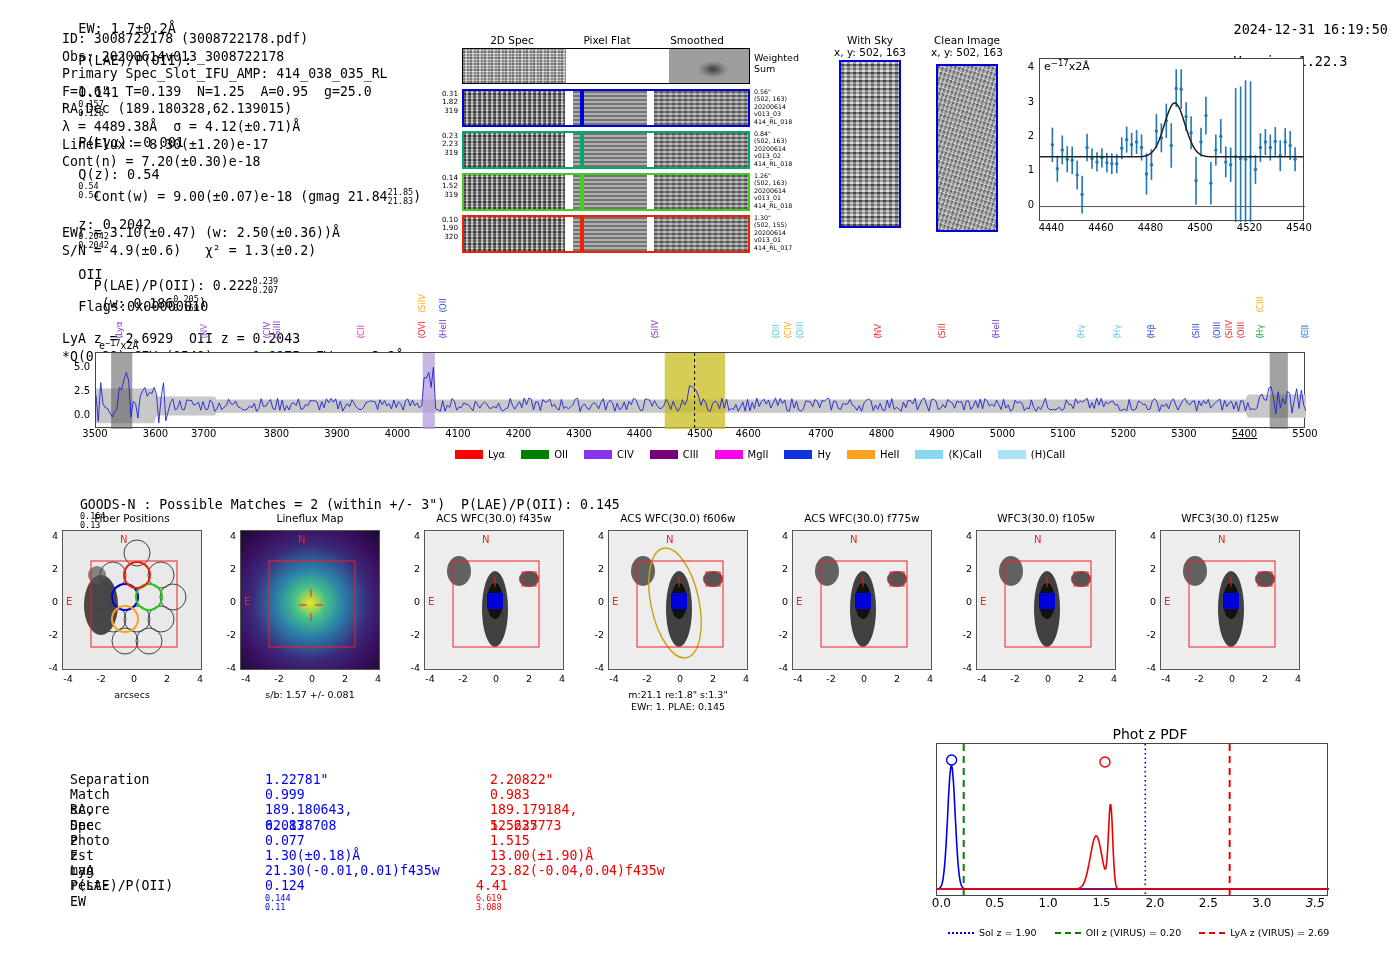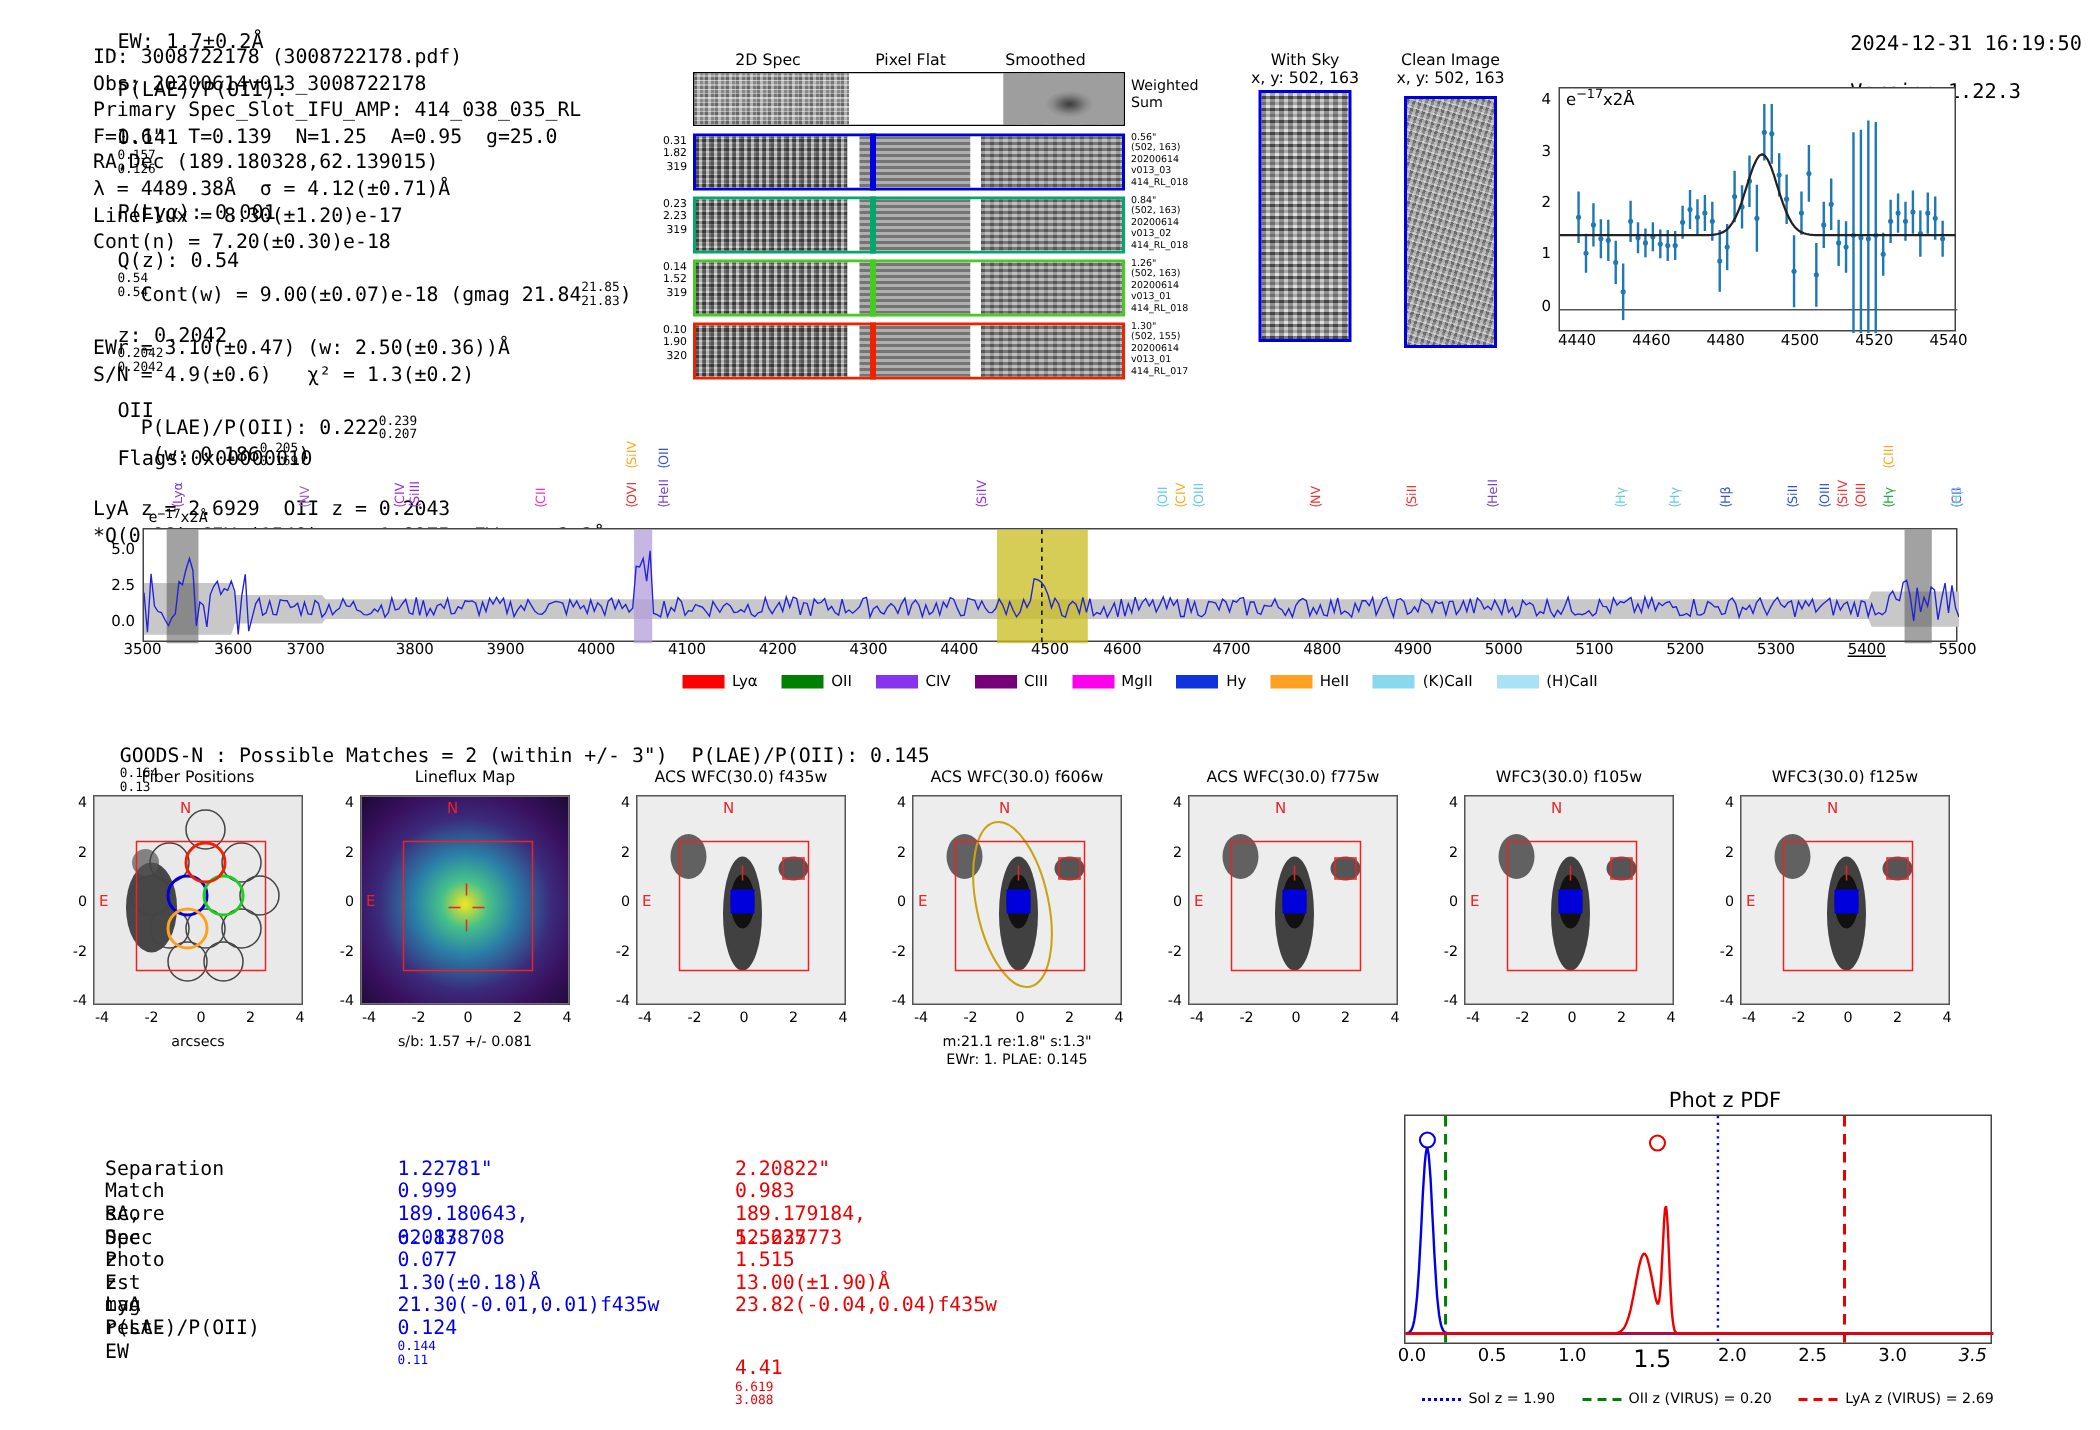--- a/index.html
+++ b/index.html
@@ -735,21 +735,21 @@
       <span class="col-r" style="position: absolute; left: 420px;">13.00(±1.90)Å</span>
     </div>
     <div style="position: relative; height: 15.2px;">
       <span style="position: absolute; left: 0px;">mag</span>
       <span class="col-b" style="position: absolute; left: 195px;">21.30(-0.01,0.01)f435w</span>
       <span class="col-r" style="position: absolute; left: 420px;">23.82(-0.04,0.04)f435w</span>
     </div>
     <div style="position: relative; height: 15.2px;">
       <span style="position: absolute; left: 0px;">P(LAE)/P(OII)</span>
       <span class="col-b" style="position: absolute; left: 195px;"><span>0.124</span><span class="supsub">0.144<br>0.11</span></span>
-      <span class="col-r" style="position: absolute; left: 420px; margin-top: 27px;"><span>4.41</span><span class="supsub">6.619<br>3.088</span></span>
+      <span class="col-r" style="position: absolute; left: 406px;"><span>4.41</span><span class="supsub">6.619<br>3.088</span></span>
     </div>
   </div>
 
 <div class="abs" style="left:1030px;top:726px;width:240px;text-align:center;font-size:14px;">Phot z PDF</div>
 <div class="abs axbox" id="pzbox" style="left:936px;top:743px;width:392px;height:153px;">
     <svg width="392" height="153" style="position:absolute;left:0;top:0;">
       <line x1="208.283378746594" y1="0" x2="208.283378746594" y2="153" stroke="#0000ee" stroke-width="1.6" stroke-dasharray="1.5,3"></line>
       <line x1="26.70299727520436" y1="0" x2="26.70299727520436" y2="153" stroke="#008000" stroke-width="2" stroke-dasharray="7,5"></line>
       <line x1="292.66485013623975" y1="0" x2="292.66485013623975" y2="153" stroke="#ee0000" stroke-width="2" stroke-dasharray="7,5"></line>
       <path d="M0.0 144.9 L0.6 144.9 L1.3 144.7 L1.9 144.5 L2.6 144.2 L3.2 143.6 L3.8 142.7 L4.5 141.4 L5.1 139.4 L5.8 136.5 L6.4 132.5 L7.0 127.3 L7.7 120.5 L8.3 112.2 L9.0 102.2 L9.6 90.9 L10.3 78.5 L10.9 65.7 L11.5 53.1 L12.2 41.7 L12.8 32.2 L13.5 25.3 L14.1 21.8 L14.7 21.8 L15.4 25.3 L16.0 32.2 L16.7 41.7 L17.3 53.1 L17.9 65.7 L18.6 78.5 L19.2 90.9 L19.9 102.2 L20.5 112.2 L21.1 120.5 L21.8 127.3 L22.4 132.5 L23.1 136.5 L23.7 139.4 L24.4 141.4 L25.0 142.7 L25.6 143.6 L26.3 144.2 L26.9 144.5 L27.6 144.7 L28.2 144.9 L28.8 144.9 L29.5 145.0 L30.1 145.0 L30.8 145.0 L31.4 145.0 L32.0 145.0 L32.7 145.0 L33.3 145.0 L34.0 145.0 L34.6 145.0 L35.2 145.0 L35.9 145.0 L36.5 145.0 L37.2 145.0 L37.8 145.0 L38.5 145.0 L39.1 145.0 L39.7 145.0 L40.4 145.0 L41.0 145.0 L41.7 145.0 L42.3 145.0 L42.9 145.0 L43.6 145.0 L44.2 145.0 L44.9 145.0 L45.5 145.0 L46.1 145.0 L46.8 145.0 L47.4 145.0 L48.1 145.0 L48.7 145.0 L49.3 145.0 L50.0 145.0 L50.6 145.0 L51.3 145.0 L51.9 145.0 L52.6 145.0 L53.2 145.0 L53.8 145.0 L54.5 145.0 L55.1 145.0 L55.8 145.0 L56.4 145.0 L57.0 145.0 L57.7 145.0 L58.3 145.0 L59.0 145.0 L59.6 145.0 L60.2 145.0 L60.9 145.0 L61.5 145.0 L62.2 145.0 L62.8 145.0 L63.4 145.0 L64.1 145.0 L64.7 145.0 L65.4 145.0 L66.0 145.0 L66.7 145.0 L67.3 145.0 L67.9 145.0 L68.6 145.0 L69.2 145.0 L69.9 145.0 L70.5 145.0 L71.1 145.0 L71.8 145.0 L72.4 145.0 L73.1 145.0 L73.7 145.0 L74.3 145.0 L75.0 145.0 L75.6 145.0 L76.3 145.0 L76.9 145.0 L77.5 145.0 L78.2 145.0 L78.8 145.0 L79.5 145.0 L80.1 145.0 L80.7 145.0 L81.4 145.0 L82.0 145.0 L82.7 145.0 L83.3 145.0 L84.0 145.0 L84.6 145.0 L85.2 145.0 L85.9 145.0 L86.5 145.0 L87.2 145.0 L87.8 145.0 L88.4 145.0 L89.1 145.0 L89.7 145.0 L90.4 145.0 L91.0 145.0 L91.6 145.0 L92.3 145.0 L92.9 145.0 L93.6 145.0 L94.2 145.0 L94.8 145.0 L95.5 145.0 L96.1 145.0 L96.8 145.0 L97.4 145.0 L98.1 145.0 L98.7 145.0 L99.3 145.0 L100.0 145.0 L100.6 145.0 L101.3 145.0 L101.9 145.0 L102.5 145.0 L103.2 145.0 L103.8 145.0 L104.5 145.0 L105.1 145.0 L105.7 145.0 L106.4 145.0 L107.0 145.0 L107.7 145.0 L108.3 145.0 L108.9 145.0 L109.6 145.0 L110.2 145.0 L110.9 145.0 L111.5 145.0 L112.2 145.0 L112.8 145.0 L113.4 145.0 L114.1 145.0 L114.7 145.0 L115.4 145.0 L116.0 145.0 L116.6 145.0 L117.3 145.0 L117.9 145.0 L118.6 145.0 L119.2 145.0 L119.8 145.0 L120.5 145.0 L121.1 145.0 L121.8 145.0 L122.4 145.0 L123.0 145.0 L123.7 145.0 L124.3 145.0 L125.0 145.0 L125.6 145.0 L126.3 145.0 L126.9 145.0 L127.5 145.0 L128.2 145.0 L128.8 145.0 L129.5 145.0 L130.1 145.0 L130.7 145.0 L131.4 145.0 L132.0 145.0 L132.7 145.0 L133.3 145.0 L133.9 145.0 L134.6 145.0 L135.2 145.0 L135.9 145.0 L136.5 145.0 L137.1 145.0 L137.8 145.0 L138.4 145.0 L139.1 145.0 L139.7 145.0 L140.4 145.0 L141.0 145.0 L141.6 145.0 L142.3 145.0 L142.9 145.0 L143.6 145.0 L144.2 145.0 L144.8 145.0 L145.5 145.0 L146.1 145.0 L146.8 145.0 L147.4 145.0 L148.0 145.0 L148.7 145.0 L149.3 145.0 L150.0 145.0 L150.6 145.0 L151.2 145.0 L151.9 145.0 L152.5 145.0 L153.2 145.0 L153.8 145.0 L154.5 145.0 L155.1 145.0 L155.7 145.0 L156.4 145.0 L157.0 145.0 L157.7 145.0 L158.3 145.0 L158.9 145.0 L159.6 145.0 L160.2 145.0 L160.9 145.0 L161.5 145.0 L162.1 145.0 L162.8 145.0 L163.4 145.0 L164.1 145.0 L164.7 145.0 L165.3 145.0 L166.0 145.0 L166.6 145.0 L167.3 145.0 L167.9 145.0 L168.5 145.0 L169.2 145.0 L169.8 145.0 L170.5 145.0 L171.1 145.0 L171.8 145.0 L172.4 145.0 L173.0 145.0 L173.7 145.0 L174.3 145.0 L175.0 145.0 L175.6 145.0 L176.2 145.0 L176.9 145.0 L177.5 145.0 L178.2 145.0 L178.8 145.0 L179.4 145.0 L180.1 145.0 L180.7 145.0 L181.4 145.0 L182.0 145.0 L182.6 145.0 L183.3 145.0 L183.9 145.0 L184.6 145.0 L185.2 145.0 L185.9 145.0 L186.5 145.0 L187.1 145.0 L187.8 145.0 L188.4 145.0 L189.1 145.0 L189.7 145.0 L190.3 145.0 L191.0 145.0 L191.6 145.0 L192.3 145.0 L192.9 145.0 L193.5 145.0 L194.2 145.0 L194.8 145.0 L195.5 145.0 L196.1 145.0 L196.7 145.0 L197.4 145.0 L198.0 145.0 L198.7 145.0 L199.3 145.0 L200.0 145.0 L200.6 145.0 L201.2 145.0 L201.9 145.0 L202.5 145.0 L203.2 145.0 L203.8 145.0 L204.4 145.0 L205.1 145.0 L205.7 145.0 L206.4 145.0 L207.0 145.0 L207.6 145.0 L208.3 145.0 L208.9 145.0 L209.6 145.0 L210.2 145.0 L210.8 145.0 L211.5 145.0 L212.1 145.0 L212.8 145.0 L213.4 145.0 L214.1 145.0 L214.7 145.0 L215.3 145.0 L216.0 145.0 L216.6 145.0 L217.3 145.0 L217.9 145.0 L218.5 145.0 L219.2 145.0 L219.8 145.0 L220.5 145.0 L221.1 145.0 L221.7 145.0 L222.4 145.0 L223.0 145.0 L223.7 145.0 L224.3 145.0 L224.9 145.0 L225.6 145.0 L226.2 145.0 L226.9 145.0 L227.5 145.0 L228.2 145.0 L228.8 145.0 L229.4 145.0 L230.1 145.0 L230.7 145.0 L231.4 145.0 L232.0 145.0 L232.6 145.0 L233.3 145.0 L233.9 145.0 L234.6 145.0 L235.2 145.0 L235.8 145.0 L236.5 145.0 L237.1 145.0 L237.8 145.0 L238.4 145.0 L239.0 145.0 L239.7 145.0 L240.3 145.0 L241.0 145.0 L241.6 145.0 L242.2 145.0 L242.9 145.0 L243.5 145.0 L244.2 145.0 L244.8 145.0 L245.5 145.0 L246.1 145.0 L246.7 145.0 L247.4 145.0 L248.0 145.0 L248.7 145.0 L249.3 145.0 L249.9 145.0 L250.6 145.0 L251.2 145.0 L251.9 145.0 L252.5 145.0 L253.1 145.0 L253.8 145.0 L254.4 145.0 L255.1 145.0 L255.7 145.0 L256.3 145.0 L257.0 145.0 L257.6 145.0 L258.3 145.0 L258.9 145.0 L259.6 145.0 L260.2 145.0 L260.8 145.0 L261.5 145.0 L262.1 145.0 L262.8 145.0 L263.4 145.0 L264.0 145.0 L264.7 145.0 L265.3 145.0 L266.0 145.0 L266.6 145.0 L267.2 145.0 L267.9 145.0 L268.5 145.0 L269.2 145.0 L269.8 145.0 L270.4 145.0 L271.1 145.0 L271.7 145.0 L272.4 145.0 L273.0 145.0 L273.7 145.0 L274.3 145.0 L274.9 145.0 L275.6 145.0 L276.2 145.0 L276.9 145.0 L277.5 145.0 L278.1 145.0 L278.8 145.0 L279.4 145.0 L280.1 145.0 L280.7 145.0 L281.3 145.0 L282.0 145.0 L282.6 145.0 L283.3 145.0 L283.9 145.0 L284.5 145.0 L285.2 145.0 L285.8 145.0 L286.5 145.0 L287.1 145.0 L287.8 145.0 L288.4 145.0 L289.0 145.0 L289.7 145.0 L290.3 145.0 L291.0 145.0 L291.6 145.0 L292.2 145.0 L292.9 145.0 L293.5 145.0 L294.2 145.0 L294.8 145.0 L295.4 145.0 L296.1 145.0 L296.7 145.0 L297.4 145.0 L298.0 145.0 L298.6 145.0 L299.3 145.0 L299.9 145.0 L300.6 145.0 L301.2 145.0 L301.9 145.0 L302.5 145.0 L303.1 145.0 L303.8 145.0 L304.4 145.0 L305.1 145.0 L305.7 145.0 L306.3 145.0 L307.0 145.0 L307.6 145.0 L308.3 145.0 L308.9 145.0 L309.5 145.0 L310.2 145.0 L310.8 145.0 L311.5 145.0 L312.1 145.0 L312.7 145.0 L313.4 145.0 L314.0 145.0 L314.7 145.0 L315.3 145.0 L315.9 145.0 L316.6 145.0 L317.2 145.0 L317.9 145.0 L318.5 145.0 L319.2 145.0 L319.8 145.0 L320.4 145.0 L321.1 145.0 L321.7 145.0 L322.4 145.0 L323.0 145.0 L323.6 145.0 L324.3 145.0 L324.9 145.0 L325.6 145.0 L326.2 145.0 L326.8 145.0 L327.5 145.0 L328.1 145.0 L328.8 145.0 L329.4 145.0 L330.0 145.0 L330.7 145.0 L331.3 145.0 L332.0 145.0 L332.6 145.0 L333.3 145.0 L333.9 145.0 L334.5 145.0 L335.2 145.0 L335.8 145.0 L336.5 145.0 L337.1 145.0 L337.7 145.0 L338.4 145.0 L339.0 145.0 L339.7 145.0 L340.3 145.0 L340.9 145.0 L341.6 145.0 L342.2 145.0 L342.9 145.0 L343.5 145.0 L344.1 145.0 L344.8 145.0 L345.4 145.0 L346.1 145.0 L346.7 145.0 L347.4 145.0 L348.0 145.0 L348.6 145.0 L349.3 145.0 L349.9 145.0 L350.6 145.0 L351.2 145.0 L351.8 145.0 L352.5 145.0 L353.1 145.0 L353.8 145.0 L354.4 145.0 L355.0 145.0 L355.7 145.0 L356.3 145.0 L357.0 145.0 L357.6 145.0 L358.2 145.0 L358.9 145.0 L359.5 145.0 L360.2 145.0 L360.8 145.0 L361.5 145.0 L362.1 145.0 L362.7 145.0 L363.4 145.0 L364.0 145.0 L364.7 145.0 L365.3 145.0 L365.9 145.0 L366.6 145.0 L367.2 145.0 L367.9 145.0 L368.5 145.0 L369.1 145.0 L369.8 145.0 L370.4 145.0 L371.1 145.0 L371.7 145.0 L372.3 145.0 L373.0 145.0 L373.6 145.0 L374.3 145.0 L374.9 145.0 L375.6 145.0 L376.2 145.0 L376.8 145.0 L377.5 145.0 L378.1 145.0 L378.8 145.0 L379.4 145.0 L380.0 145.0 L380.7 145.0 L381.3 145.0 L382.0 145.0 L382.6 145.0 L383.2 145.0 L383.9 145.0 L384.5 145.0 L385.2 145.0 L385.8 145.0 L386.4 145.0 L387.1 145.0 L387.7 145.0 L388.4 145.0 L389.0 145.0 L389.7 145.0 L390.3 145.0 L390.9 145.0 L391.6 145.0 " fill="none" stroke="#0000ee" stroke-width="1.6"></path>
@@ -757,19 +757,19 @@
       <circle cx="14.63324250681199" cy="16" r="5" fill="none" stroke="#0000ee" stroke-width="1.4"></circle>
       <path d="M0.0 145.0 L0.6 145.0 L1.3 145.0 L1.9 145.0 L2.6 145.0 L3.2 145.0 L3.8 145.0 L4.5 145.0 L5.1 145.0 L5.8 145.0 L6.4 145.0 L7.0 145.0 L7.7 145.0 L8.3 145.0 L9.0 145.0 L9.6 145.0 L10.3 145.0 L10.9 145.0 L11.5 145.0 L12.2 145.0 L12.8 145.0 L13.5 145.0 L14.1 145.0 L14.7 145.0 L15.4 145.0 L16.0 145.0 L16.7 145.0 L17.3 145.0 L17.9 145.0 L18.6 145.0 L19.2 145.0 L19.9 145.0 L20.5 145.0 L21.1 145.0 L21.8 145.0 L22.4 145.0 L23.1 145.0 L23.7 145.0 L24.4 145.0 L25.0 145.0 L25.6 145.0 L26.3 145.0 L26.9 145.0 L27.6 145.0 L28.2 145.0 L28.8 145.0 L29.5 145.0 L30.1 145.0 L30.8 145.0 L31.4 145.0 L32.0 145.0 L32.7 145.0 L33.3 145.0 L34.0 145.0 L34.6 145.0 L35.2 145.0 L35.9 145.0 L36.5 145.0 L37.2 145.0 L37.8 145.0 L38.5 145.0 L39.1 145.0 L39.7 145.0 L40.4 145.0 L41.0 145.0 L41.7 145.0 L42.3 145.0 L42.9 145.0 L43.6 145.0 L44.2 145.0 L44.9 145.0 L45.5 145.0 L46.1 145.0 L46.8 145.0 L47.4 145.0 L48.1 145.0 L48.7 145.0 L49.3 145.0 L50.0 145.0 L50.6 145.0 L51.3 145.0 L51.9 145.0 L52.6 145.0 L53.2 145.0 L53.8 145.0 L54.5 145.0 L55.1 145.0 L55.8 145.0 L56.4 145.0 L57.0 145.0 L57.7 145.0 L58.3 145.0 L59.0 145.0 L59.6 145.0 L60.2 145.0 L60.9 145.0 L61.5 145.0 L62.2 145.0 L62.8 145.0 L63.4 145.0 L64.1 145.0 L64.7 145.0 L65.4 145.0 L66.0 145.0 L66.7 145.0 L67.3 145.0 L67.9 145.0 L68.6 145.0 L69.2 145.0 L69.9 145.0 L70.5 145.0 L71.1 145.0 L71.8 145.0 L72.4 145.0 L73.1 145.0 L73.7 145.0 L74.3 145.0 L75.0 145.0 L75.6 145.0 L76.3 145.0 L76.9 145.0 L77.5 145.0 L78.2 145.0 L78.8 145.0 L79.5 145.0 L80.1 145.0 L80.7 145.0 L81.4 145.0 L82.0 145.0 L82.7 145.0 L83.3 145.0 L84.0 145.0 L84.6 145.0 L85.2 145.0 L85.9 145.0 L86.5 145.0 L87.2 145.0 L87.8 145.0 L88.4 145.0 L89.1 145.0 L89.7 145.0 L90.4 145.0 L91.0 145.0 L91.6 145.0 L92.3 145.0 L92.9 145.0 L93.6 145.0 L94.2 145.0 L94.8 145.0 L95.5 145.0 L96.1 145.0 L96.8 145.0 L97.4 145.0 L98.1 145.0 L98.7 145.0 L99.3 145.0 L100.0 145.0 L100.6 145.0 L101.3 145.0 L101.9 145.0 L102.5 145.0 L103.2 145.0 L103.8 145.0 L104.5 145.0 L105.1 145.0 L105.7 145.0 L106.4 145.0 L107.0 145.0 L107.7 145.0 L108.3 145.0 L108.9 145.0 L109.6 145.0 L110.2 145.0 L110.9 145.0 L111.5 145.0 L112.2 145.0 L112.8 145.0 L113.4 145.0 L114.1 145.0 L114.7 145.0 L115.4 145.0 L116.0 145.0 L116.6 145.0 L117.3 145.0 L117.9 145.0 L118.6 145.0 L119.2 145.0 L119.8 145.0 L120.5 145.0 L121.1 145.0 L121.8 145.0 L122.4 145.0 L123.0 145.0 L123.7 145.0 L124.3 145.0 L125.0 145.0 L125.6 145.0 L126.3 145.0 L126.9 145.0 L127.5 145.0 L128.2 145.0 L128.8 145.0 L129.5 145.0 L130.1 145.0 L130.7 145.0 L131.4 145.0 L132.0 145.0 L132.7 145.0 L133.3 145.0 L133.9 145.0 L134.6 145.0 L135.2 145.0 L135.9 145.0 L136.5 145.0 L137.1 145.0 L137.8 144.9 L138.4 144.9 L139.1 144.8 L139.7 144.8 L140.4 144.7 L141.0 144.6 L141.6 144.4 L142.3 144.1 L142.9 143.8 L143.6 143.4 L144.2 142.9 L144.8 142.3 L145.5 141.5 L146.1 140.5 L146.8 139.2 L147.4 137.8 L148.0 136.1 L148.7 134.1 L149.3 131.9 L150.0 129.3 L150.6 126.5 L151.2 123.5 L151.9 120.2 L152.5 116.8 L153.2 113.3 L153.8 109.8 L154.5 106.4 L155.1 103.1 L155.7 100.1 L156.4 97.4 L157.0 95.2 L157.7 93.5 L158.3 92.4 L158.9 91.8 L159.6 91.9 L160.2 92.7 L160.9 94.0 L161.5 95.9 L162.1 98.3 L162.8 101.1 L163.4 104.2 L164.1 107.5 L164.7 111.0 L165.3 114.4 L166.0 117.8 L166.6 120.9 L167.3 123.5 L167.9 125.0 L168.5 125.0 L169.2 122.6 L169.8 117.0 L170.5 107.9 L171.1 95.7 L171.8 82.2 L172.4 69.9 L173.0 61.8 L173.7 60.1 L174.3 65.5 L175.0 76.8 L175.6 91.4 L176.2 106.5 L176.9 119.6 L177.5 129.7 L178.2 136.5 L178.8 140.7 L179.4 143.0 L180.1 144.1 L180.7 144.6 L181.4 144.9 L182.0 144.9 L182.6 145.0 L183.3 145.0 L183.9 145.0 L184.6 145.0 L185.2 145.0 L185.9 145.0 L186.5 145.0 L187.1 145.0 L187.8 145.0 L188.4 145.0 L189.1 145.0 L189.7 145.0 L190.3 145.0 L191.0 145.0 L191.6 145.0 L192.3 145.0 L192.9 145.0 L193.5 145.0 L194.2 145.0 L194.8 145.0 L195.5 145.0 L196.1 145.0 L196.7 145.0 L197.4 145.0 L198.0 145.0 L198.7 145.0 L199.3 145.0 L200.0 145.0 L200.6 145.0 L201.2 145.0 L201.9 145.0 L202.5 145.0 L203.2 145.0 L203.8 145.0 L204.4 145.0 L205.1 145.0 L205.7 145.0 L206.4 145.0 L207.0 145.0 L207.6 145.0 L208.3 145.0 L208.9 145.0 L209.6 145.0 L210.2 145.0 L210.8 145.0 L211.5 145.0 L212.1 145.0 L212.8 145.0 L213.4 145.0 L214.1 145.0 L214.7 145.0 L215.3 145.0 L216.0 145.0 L216.6 145.0 L217.3 145.0 L217.9 145.0 L218.5 145.0 L219.2 145.0 L219.8 145.0 L220.5 145.0 L221.1 145.0 L221.7 145.0 L222.4 145.0 L223.0 145.0 L223.7 145.0 L224.3 145.0 L224.9 145.0 L225.6 145.0 L226.2 145.0 L226.9 145.0 L227.5 145.0 L228.2 145.0 L228.8 145.0 L229.4 145.0 L230.1 145.0 L230.7 145.0 L231.4 145.0 L232.0 145.0 L232.6 145.0 L233.3 145.0 L233.9 145.0 L234.6 145.0 L235.2 145.0 L235.8 145.0 L236.5 145.0 L237.1 145.0 L237.8 145.0 L238.4 145.0 L239.0 145.0 L239.7 145.0 L240.3 145.0 L241.0 145.0 L241.6 145.0 L242.2 145.0 L242.9 145.0 L243.5 145.0 L244.2 145.0 L244.8 145.0 L245.5 145.0 L246.1 145.0 L246.7 145.0 L247.4 145.0 L248.0 145.0 L248.7 145.0 L249.3 145.0 L249.9 145.0 L250.6 145.0 L251.2 145.0 L251.9 145.0 L252.5 145.0 L253.1 145.0 L253.8 145.0 L254.4 145.0 L255.1 145.0 L255.7 145.0 L256.3 145.0 L257.0 145.0 L257.6 145.0 L258.3 145.0 L258.9 145.0 L259.6 145.0 L260.2 145.0 L260.8 145.0 L261.5 145.0 L262.1 145.0 L262.8 145.0 L263.4 145.0 L264.0 145.0 L264.7 145.0 L265.3 145.0 L266.0 145.0 L266.6 145.0 L267.2 145.0 L267.9 145.0 L268.5 145.0 L269.2 145.0 L269.8 145.0 L270.4 145.0 L271.1 145.0 L271.7 145.0 L272.4 145.0 L273.0 145.0 L273.7 145.0 L274.3 145.0 L274.9 145.0 L275.6 145.0 L276.2 145.0 L276.9 145.0 L277.5 145.0 L278.1 145.0 L278.8 145.0 L279.4 145.0 L280.1 145.0 L280.7 145.0 L281.3 145.0 L282.0 145.0 L282.6 145.0 L283.3 145.0 L283.9 145.0 L284.5 145.0 L285.2 145.0 L285.8 145.0 L286.5 145.0 L287.1 145.0 L287.8 145.0 L288.4 145.0 L289.0 145.0 L289.7 145.0 L290.3 145.0 L291.0 145.0 L291.6 145.0 L292.2 145.0 L292.9 145.0 L293.5 145.0 L294.2 145.0 L294.8 145.0 L295.4 145.0 L296.1 145.0 L296.7 145.0 L297.4 145.0 L298.0 145.0 L298.6 145.0 L299.3 145.0 L299.9 145.0 L300.6 145.0 L301.2 145.0 L301.9 145.0 L302.5 145.0 L303.1 145.0 L303.8 145.0 L304.4 145.0 L305.1 145.0 L305.7 145.0 L306.3 145.0 L307.0 145.0 L307.6 145.0 L308.3 145.0 L308.9 145.0 L309.5 145.0 L310.2 145.0 L310.8 145.0 L311.5 145.0 L312.1 145.0 L312.7 145.0 L313.4 145.0 L314.0 145.0 L314.7 145.0 L315.3 145.0 L315.9 145.0 L316.6 145.0 L317.2 145.0 L317.9 145.0 L318.5 145.0 L319.2 145.0 L319.8 145.0 L320.4 145.0 L321.1 145.0 L321.7 145.0 L322.4 145.0 L323.0 145.0 L323.6 145.0 L324.3 145.0 L324.9 145.0 L325.6 145.0 L326.2 145.0 L326.8 145.0 L327.5 145.0 L328.1 145.0 L328.8 145.0 L329.4 145.0 L330.0 145.0 L330.7 145.0 L331.3 145.0 L332.0 145.0 L332.6 145.0 L333.3 145.0 L333.9 145.0 L334.5 145.0 L335.2 145.0 L335.8 145.0 L336.5 145.0 L337.1 145.0 L337.7 145.0 L338.4 145.0 L339.0 145.0 L339.7 145.0 L340.3 145.0 L340.9 145.0 L341.6 145.0 L342.2 145.0 L342.9 145.0 L343.5 145.0 L344.1 145.0 L344.8 145.0 L345.4 145.0 L346.1 145.0 L346.7 145.0 L347.4 145.0 L348.0 145.0 L348.6 145.0 L349.3 145.0 L349.9 145.0 L350.6 145.0 L351.2 145.0 L351.8 145.0 L352.5 145.0 L353.1 145.0 L353.8 145.0 L354.4 145.0 L355.0 145.0 L355.7 145.0 L356.3 145.0 L357.0 145.0 L357.6 145.0 L358.2 145.0 L358.9 145.0 L359.5 145.0 L360.2 145.0 L360.8 145.0 L361.5 145.0 L362.1 145.0 L362.7 145.0 L363.4 145.0 L364.0 145.0 L364.7 145.0 L365.3 145.0 L365.9 145.0 L366.6 145.0 L367.2 145.0 L367.9 145.0 L368.5 145.0 L369.1 145.0 L369.8 145.0 L370.4 145.0 L371.1 145.0 L371.7 145.0 L372.3 145.0 L373.0 145.0 L373.6 145.0 L374.3 145.0 L374.9 145.0 L375.6 145.0 L376.2 145.0 L376.8 145.0 L377.5 145.0 L378.1 145.0 L378.8 145.0 L379.4 145.0 L380.0 145.0 L380.7 145.0 L381.3 145.0 L382.0 145.0 L382.6 145.0 L383.2 145.0 L383.9 145.0 L384.5 145.0 L385.2 145.0 L385.8 145.0 L386.4 145.0 L387.1 145.0 L387.7 145.0 L388.4 145.0 L389.0 145.0 L389.7 145.0 L390.3 145.0 L390.9 145.0 L391.6 145.0 " fill="none" stroke="#ee0000" stroke-width="1.6"></path>
       <line x1="0" y1="145" x2="392" y2="145" stroke="#ee0000" stroke-width="1.2"></line>
       <circle cx="167.9832152588556" cy="18" r="5" fill="none" stroke="#ee0000" stroke-width="1.4"></circle>
     </svg>
   </div>
 <div class="abs" id="pzticks" style="left:900px;top:896px;width:470px;height:20px;">
     <div style="position: absolute; left: 16.3406px; top: 0px; width: 50px; text-align: center; font-size: 12px;">0.0</div>
     <div style="position: absolute; left: 69.7466px; top: 0px; width: 50px; text-align: center; font-size: 12px;">0.5</div>
     <div style="position: absolute; left: 123.153px; top: 0px; width: 50px; text-align: center; font-size: 12px;">1.0</div>
-    <div style="position: absolute; left: 176.559px; top: 0px; width: 50px; text-align: center; font-size: 16px;">1.5</div>
+    <div style="position: absolute; left: 176.559px; top: 0px; width: 50px; text-align: center; font-size: 11px;">1.5</div>
     <div style="position: absolute; left: 229.965px; top: 0px; width: 50px; text-align: center; font-size: 12px;">2.0</div>
     <div style="position: absolute; left: 283.371px; top: 0px; width: 50px; text-align: center; font-size: 12px;">2.5</div>
     <div style="position: absolute; left: 336.777px; top: 0px; width: 50px; text-align: center; font-size: 12px;">3.0</div>
     <div style="position: absolute; left: 390.183px; top: 0px; width: 50px; text-align: center; font-size: 12px; font-style: italic;">3.5</div>
   </div>
 <div class="abs nowrap" id="pzlegend" style="left:948px;top:922px;"><span style="display: inline-block; width: 26px; height: 0px; border-top: 2px dotted rgb(0, 0, 238); vertical-align: middle;"></span><span class="pz-legend" style="margin-left: 5px; margin-right: 18px; vertical-align: middle;">Sol z = 1.90</span><span style="display: inline-block; width: 26px; height: 0px; border-top: 2px dashed rgb(0, 128, 0); vertical-align: middle;"></span><span class="pz-legend" style="margin-left: 5px; margin-right: 18px; vertical-align: middle;">OII z (VIRUS) = 0.20</span><span style="display: inline-block; width: 26px; height: 0px; border-top: 2px dashed rgb(238, 0, 0); vertical-align: middle;"></span><span class="pz-legend" style="margin-left: 5px; margin-right: 18px; vertical-align: middle;">LyA z (VIRUS) = 2.69</span></div>
 
 </body></html>

